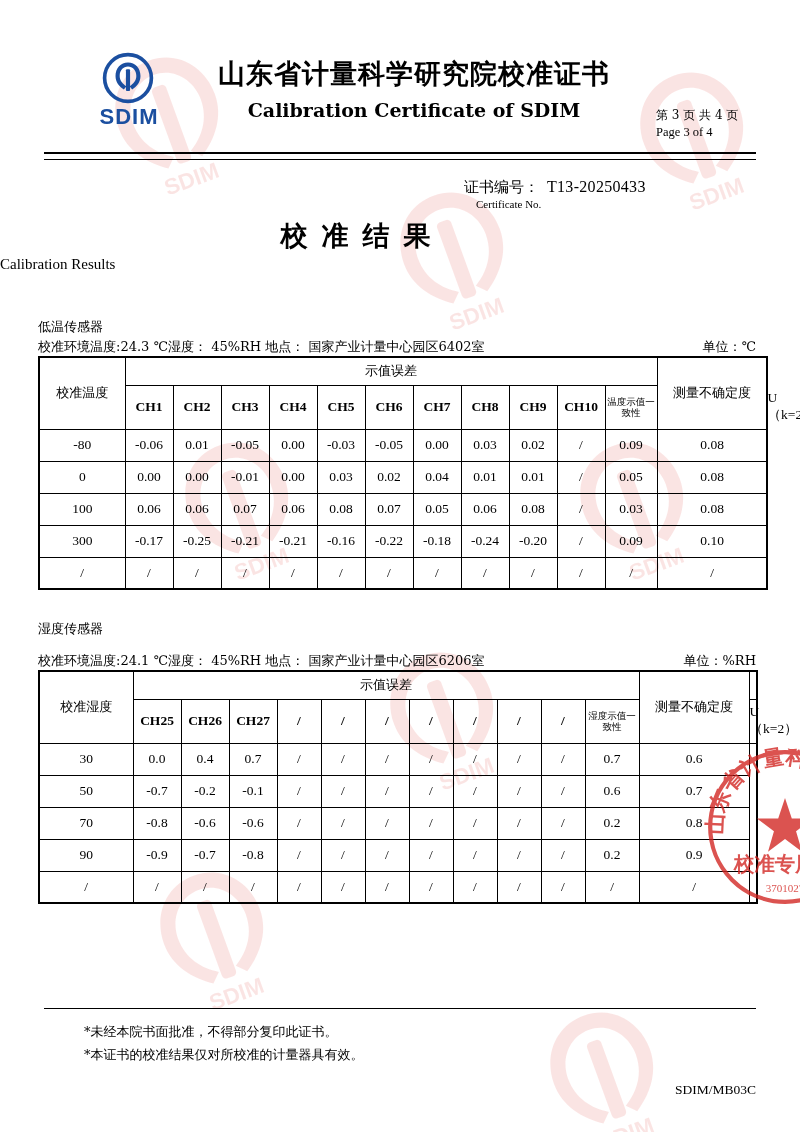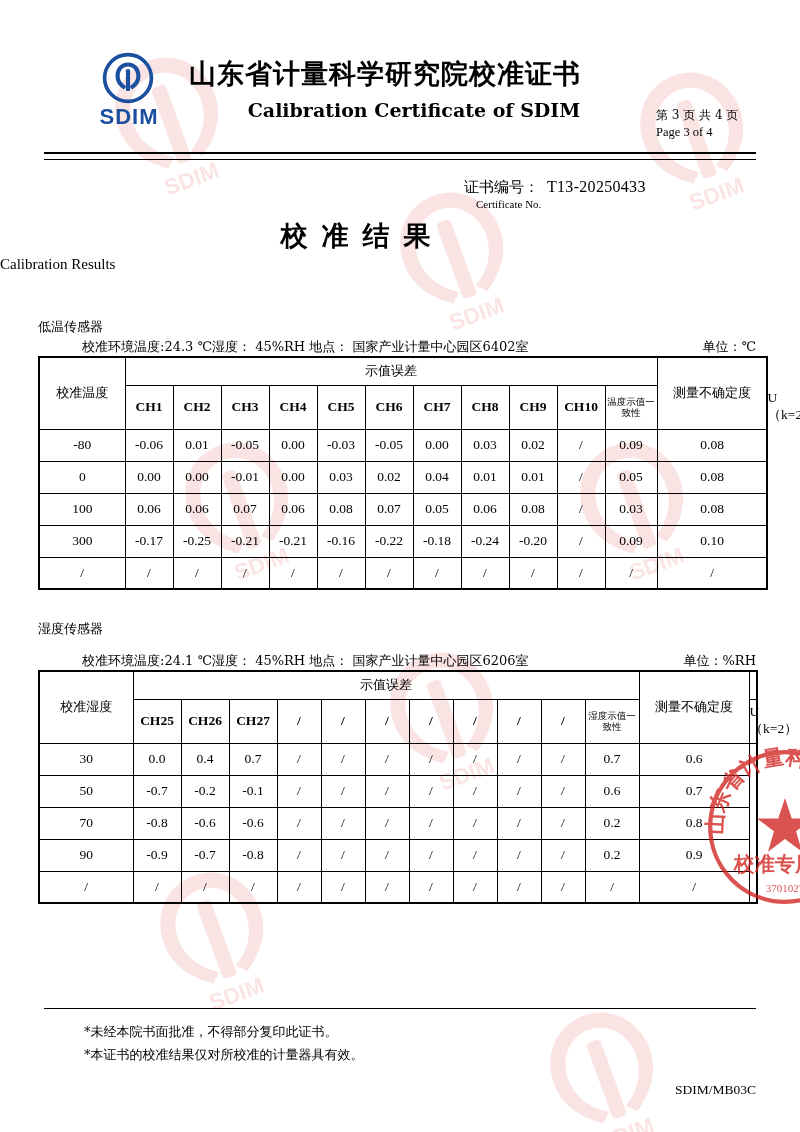--- a/index.html
+++ b/index.html
@@ -65,20 +65,21 @@
     font-family: "Liberation Sans", sans-serif;
     font-weight: bold;
     font-size: 22px;
     letter-spacing: 1px;
   }
   .title-cn {
     position: absolute;
     left: 145px;
     top: 4px;
     width: 450px;
+    text-align: center;
     font-size: 27px;
     font-weight: bold;
     letter-spacing: 1px;
     font-family: "DejaVu Serif", serif;
   }
   .title-en {
     position: absolute;
     left: 145px;
     top: 47px;
     width: 450px;
@@ -151,21 +152,20 @@
   .sec-label {
     position: absolute;
     font-size: 13px;
     font-family: "DejaVu Serif", serif;
   }
   .cond-line {
     position: absolute;
     font-size: 13px;
     font-family: "DejaVu Serif", serif;
     white-space: nowrap;
-    margin-left: 44px;
   }
   .unit-line {
     position: absolute;
     font-size: 13px;
     font-family: "DejaVu Serif", serif;
     text-align: right;
   }
 
   
   table.data {

